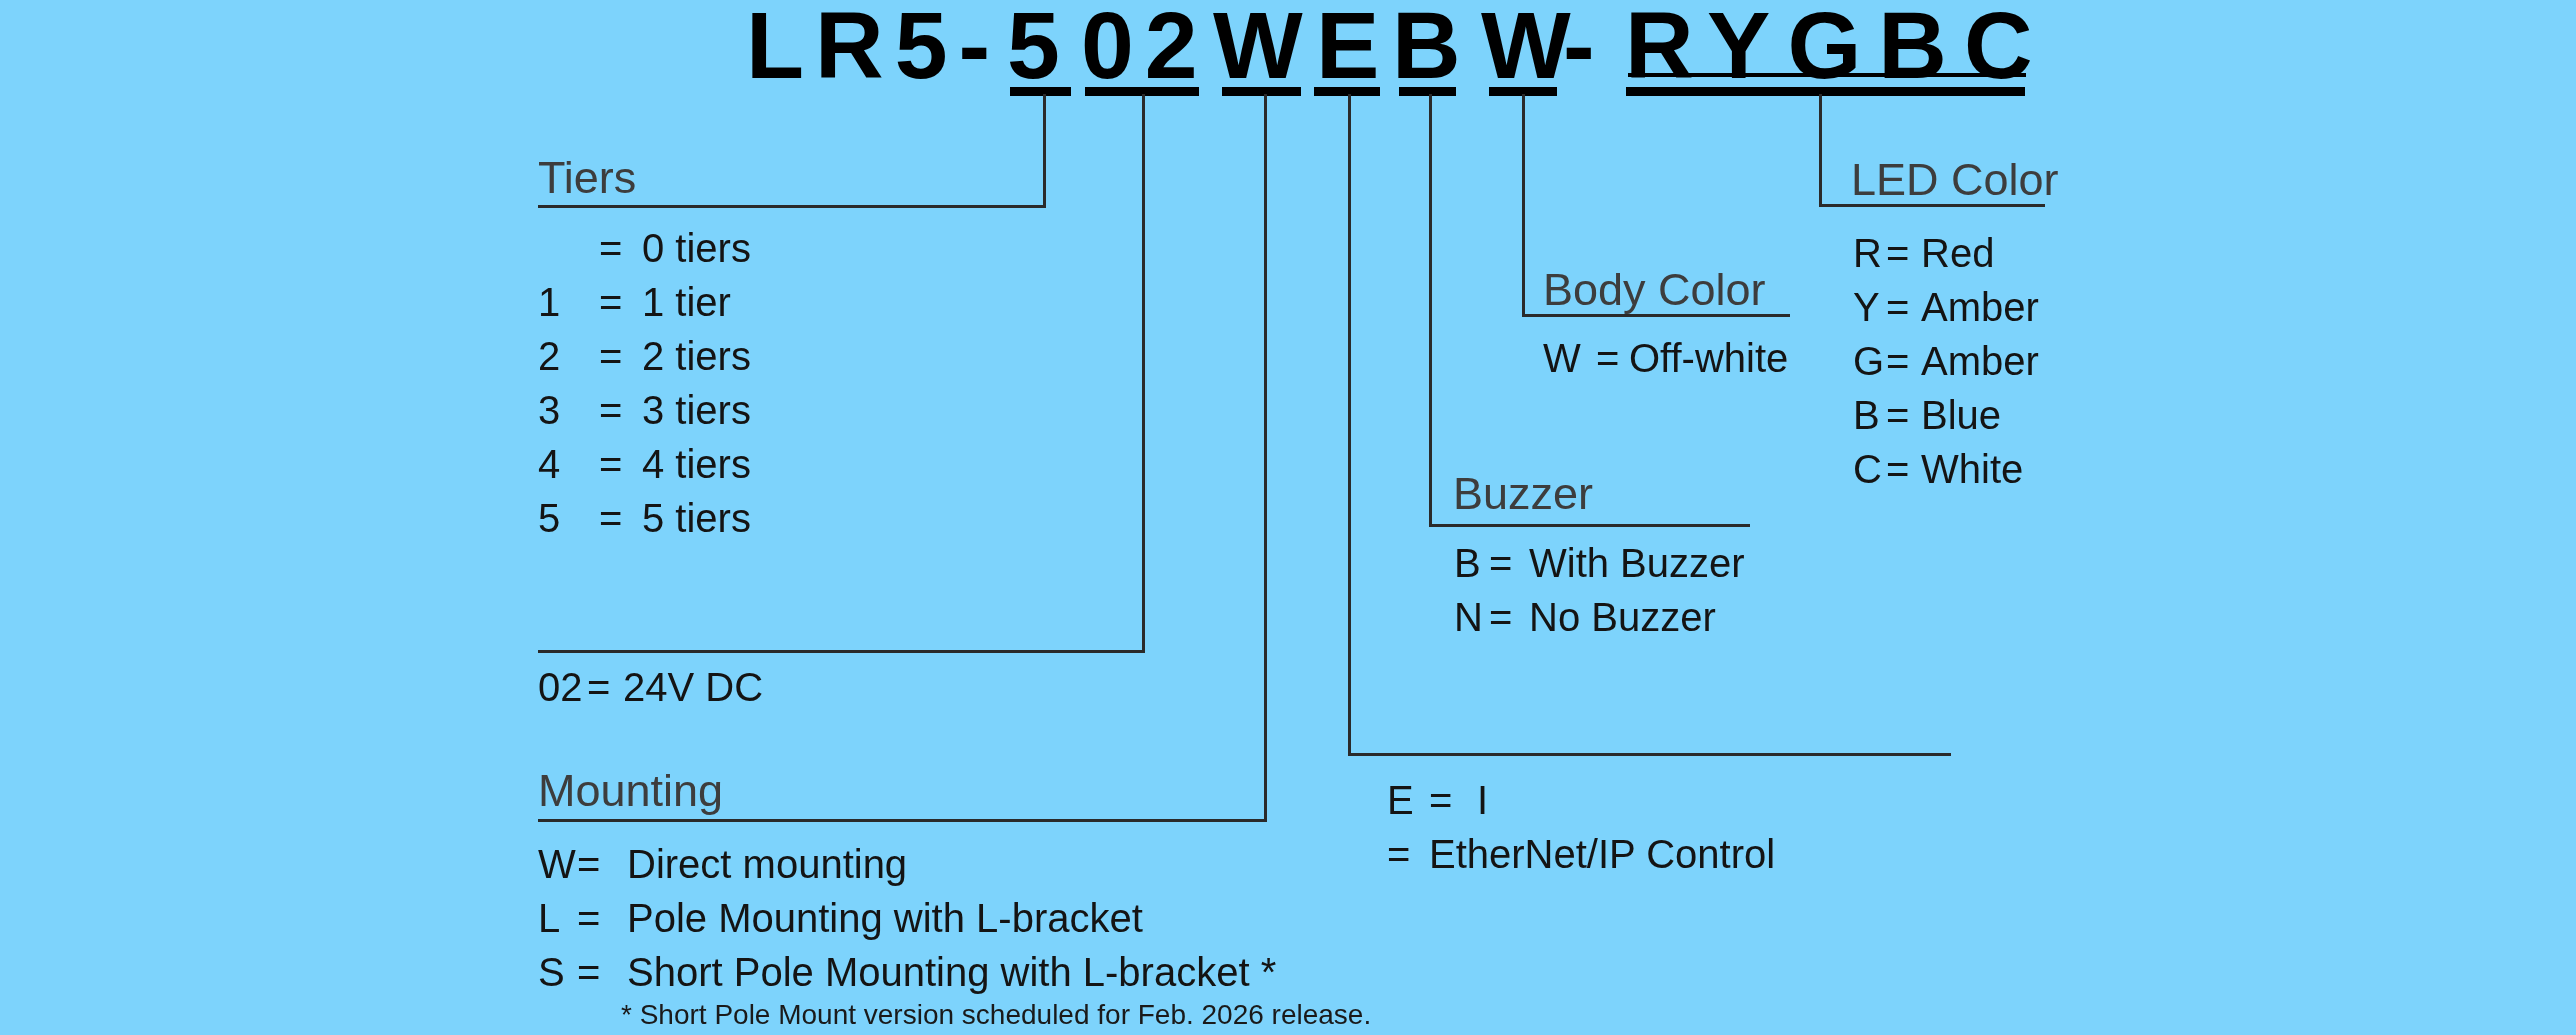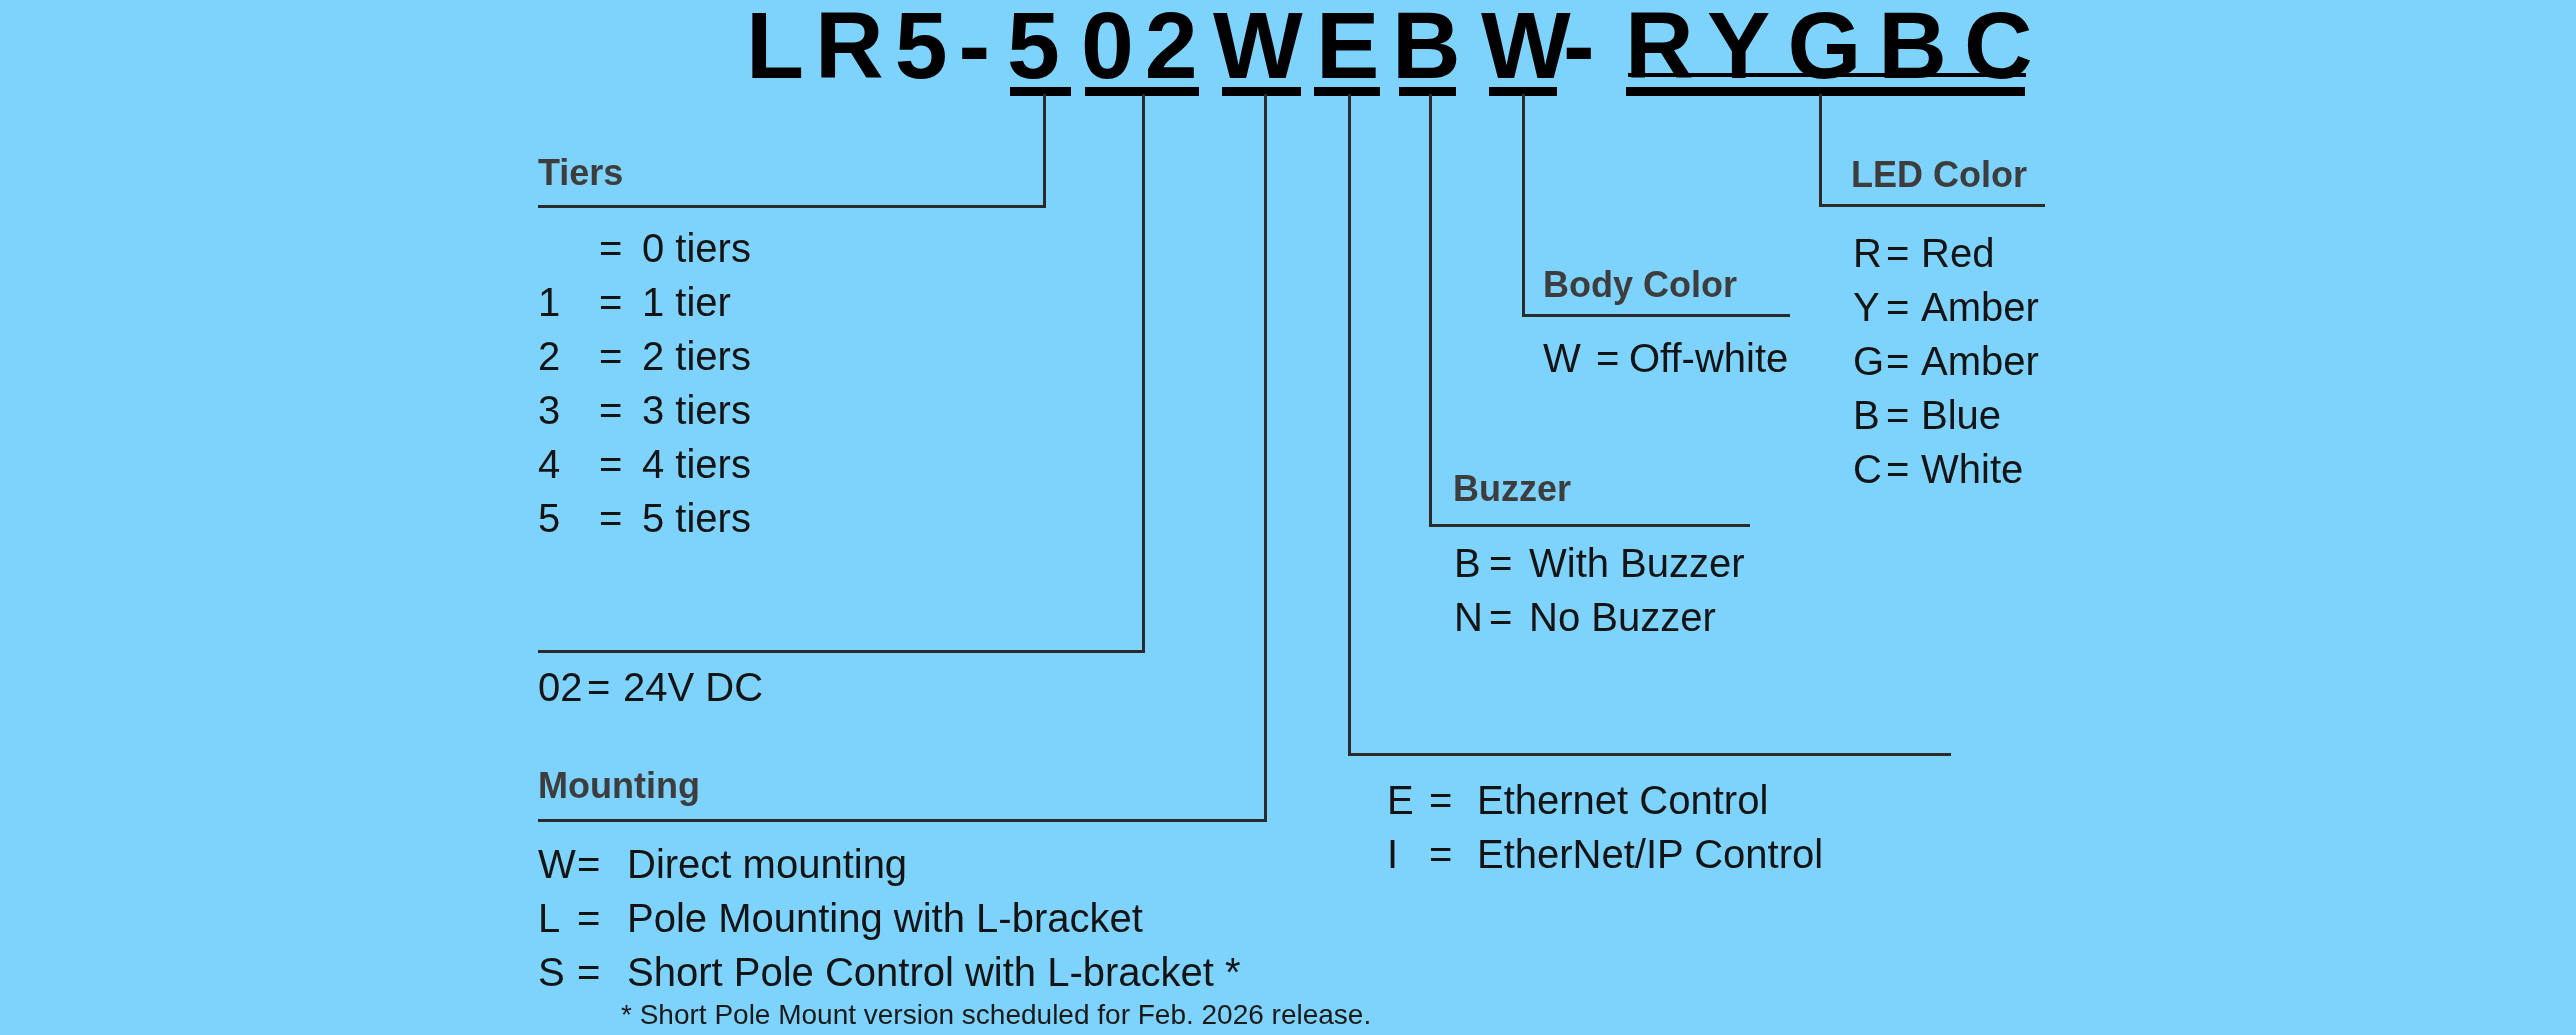--- a/index.html
+++ b/index.html
@@ -19,21 +19,21 @@
   }
   .seg.wide{letter-spacing:17px;}
   
   .bar{position:absolute;height:9px;background:#000;}
   .thinline{position:absolute;height:4px;background:#000;}
   .vline{position:absolute;width:3px;background:#2a2a2a;}
   .hline{position:absolute;height:3px;background:#2a2a2a;}
   
   .heading{
     position:absolute;
-    font-size:36px;font-weight:bold;color:#3d3d3d;
+    font-size:45px;font-weight:normal;color:#3d3d3d;
     line-height:normal;white-space:nowrap;
   }
   .items{
     position:absolute;display:grid;
     align-content:start;justify-items:start;
     font-size:40px;color:#141414;line-height:normal;white-space:nowrap;
   }
   .items span{display:block;}
   .footnote{
     position:absolute;font-size:28px;color:#1a1a1a;
@@ -121,28 +121,27 @@
   <div class="heading" style="left:538px;top:765px">Mounting</div>
   <div class="items" id="mounting-items">
     <span>W</span>
     <span>=</span>
     <span>Direct mounting</span>
     <span>L</span>
     <span>=</span>
     <span>Pole Mounting with L-bracket</span>
     <span>S</span>
     <span>=</span>
-    <span>Short Pole Control with L-bracket *</span>
+    <span>Short Pole Mounting with L-bracket *</span>
   </div>
   <div class="footnote" style="left:621px;top:999px">* Short Pole Mount version scheduled for Feb. 2026 release.</div>
 
   <div class="items" id="comm-items">
     <span>E</span>
     <span>=</span>
-    <span>Ethernet Control</span>
     <span>I</span>
     <span>=</span>
     <span>EtherNet/IP Control</span>
   </div>
 
   <div class="heading" style="left:1453px;top:468px">Buzzer</div>
   <div class="items" id="buzzer-items">
     <span>B</span>
     <span>=</span>
     <span>With Buzzer</span>

